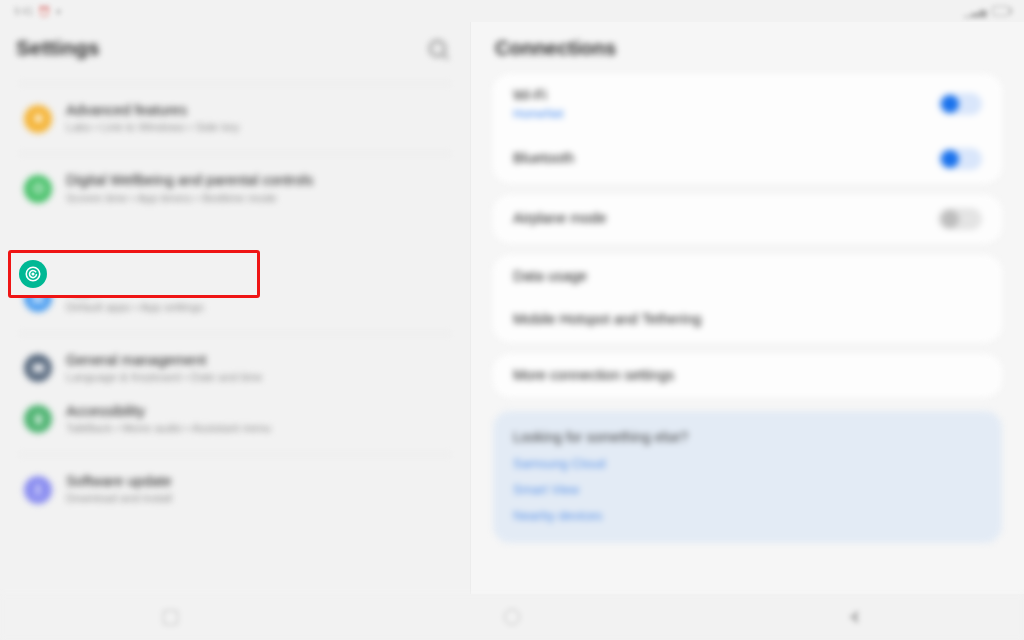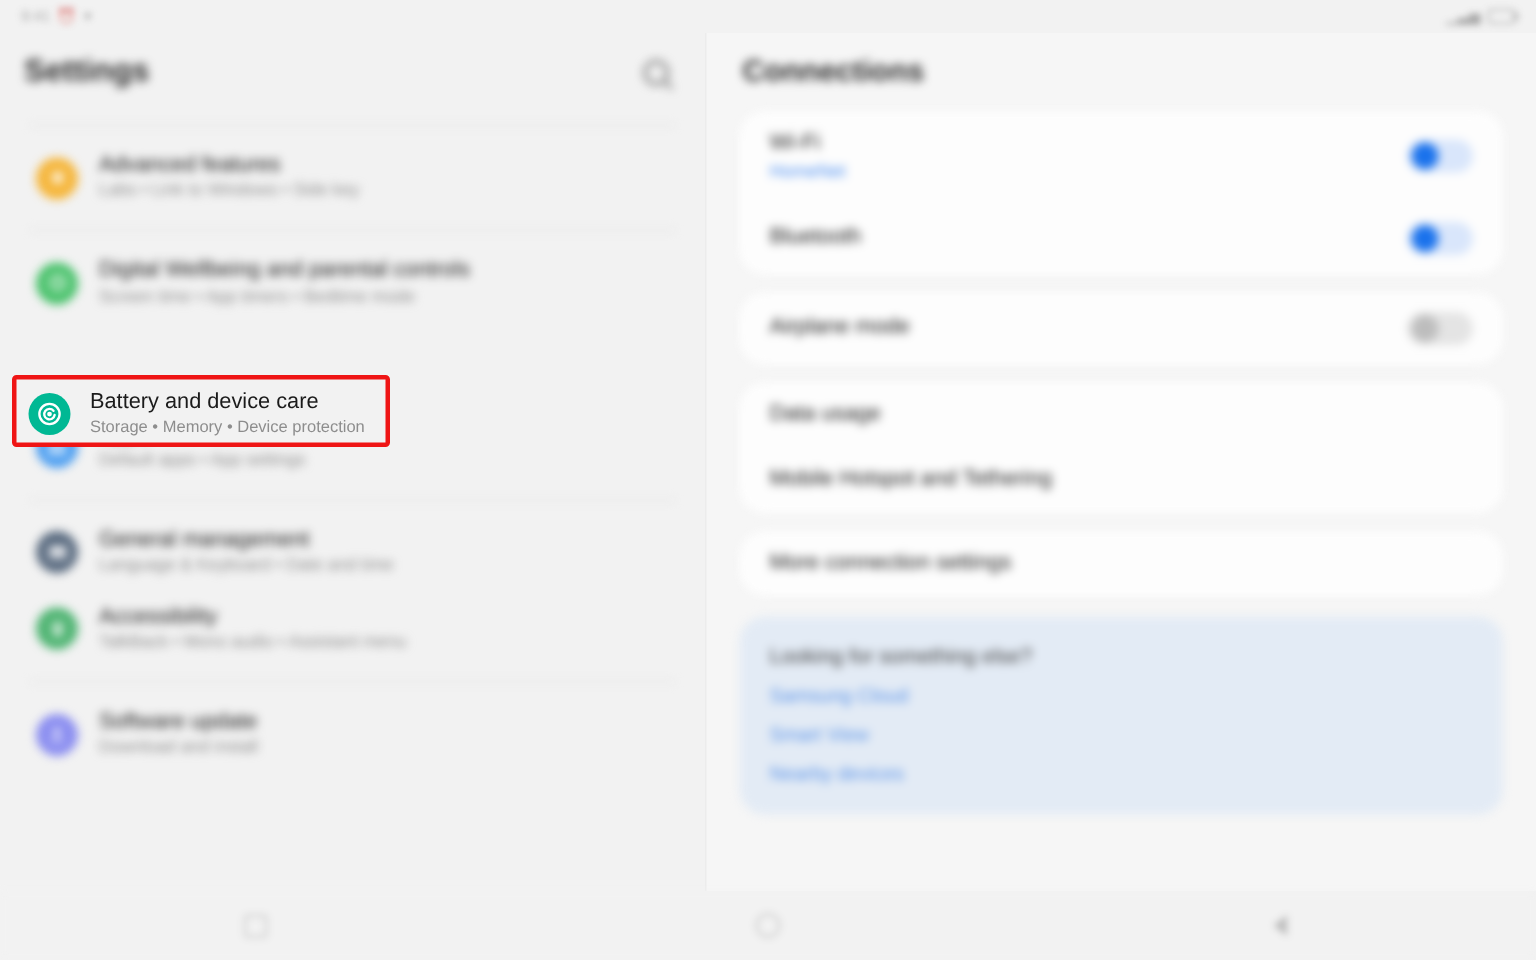--- a/index.html
+++ b/index.html
@@ -413,24 +413,20 @@
       </div>
 
       <div id="highlight-wrap">
         <div class="s-row">
           <span class="s-ico" style="background:#00b894">
             <svg width="20" height="20" viewBox="0 0 24 24" fill="none" stroke="#ffffff" stroke-width="1.9" stroke-linecap="round">
               <circle cx="12" cy="12" r="8.1"></circle>
               <path d="M15.2 9.4a4.2 4.2 0 1 0 .9 3.4"></path>
               <circle cx="12" cy="12" r="1.9" fill="#ffffff" stroke="none"></circle>
             </svg>
-          </span>
-          <span class="s-texts">
-            <span class="s-title">Battery and device care</span>
-            <span class="s-sub">Storage  •  Memory  •  Device protection</span>
           </span>
         </div>
       </div>
 
     </div>
 
     <div id="right-pane">
       <div class="blurred">
 
         <div id="right-header">

